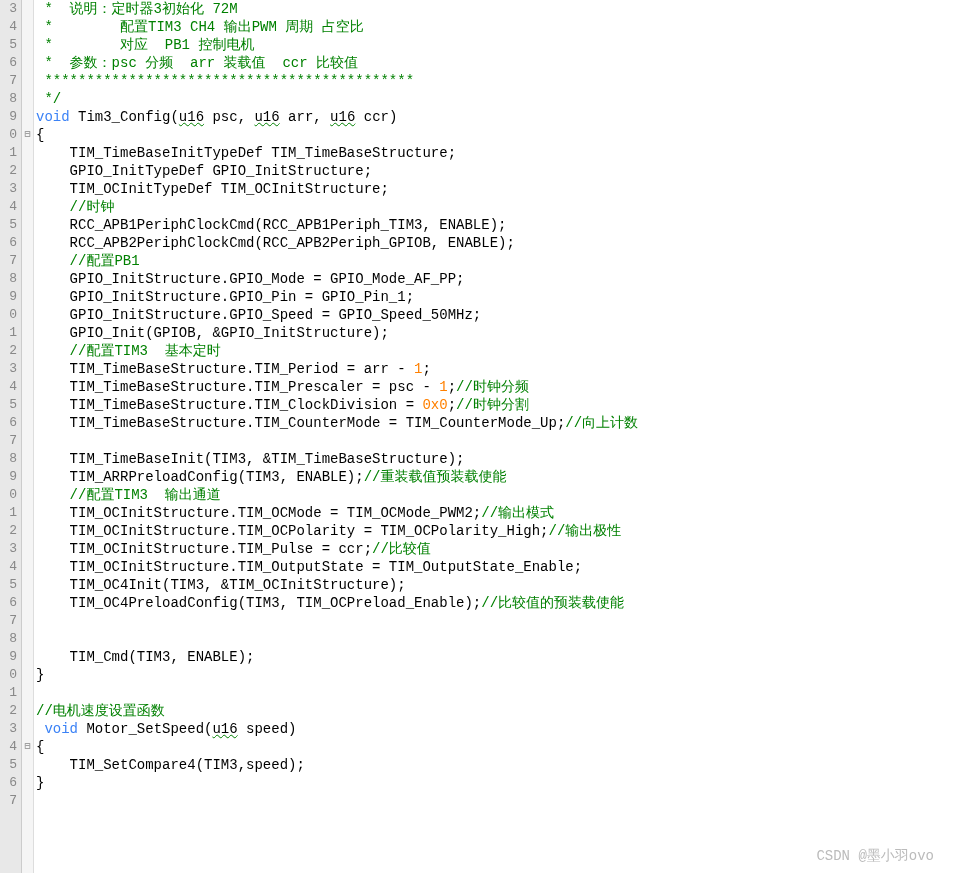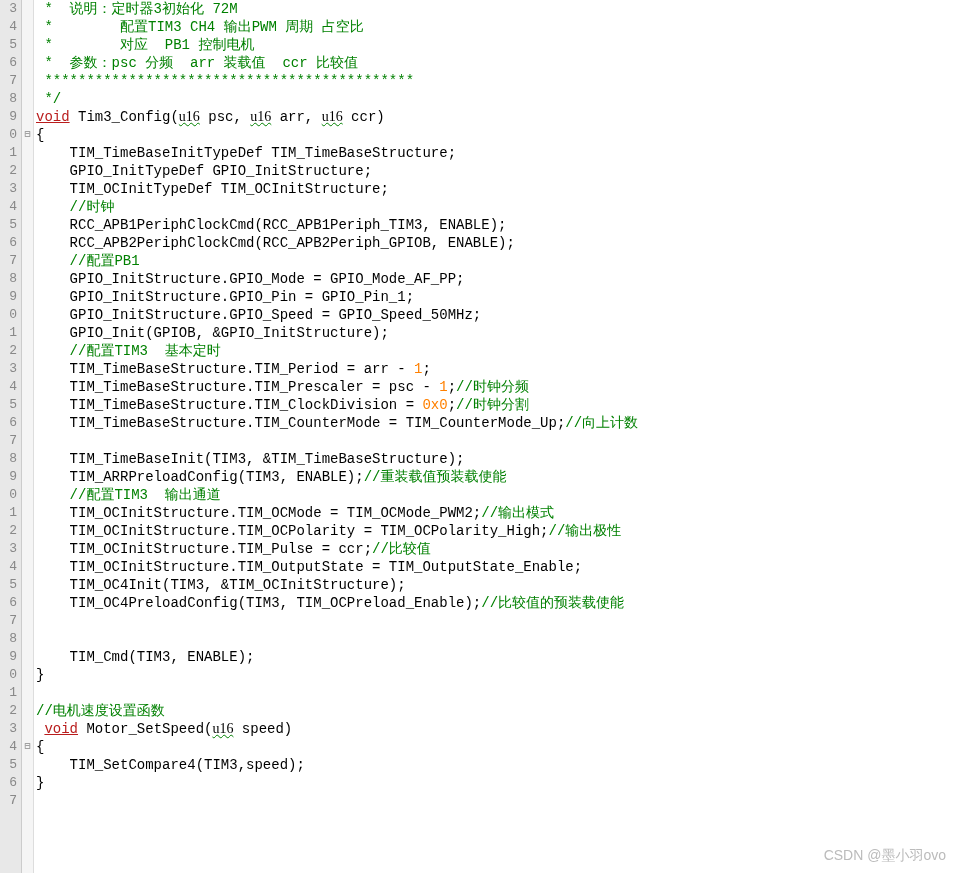--- a/index.html
+++ b/index.html
@@ -36,31 +36,31 @@
   .fold-col .fm { height: 18px; }
   .code {
     flex: 1;
     white-space: pre;
     line-height: 18px;
     padding-left: 2px;
     color: #000;
   }
   .code div { height: 18px; }
   .c-comment { color: #008000; text-align: center; }
-  .c-keyword { color: #b91c1c; text-decoration: underline; }
+  .c-keyword { color: #3b82f6; }
   .c-num { color: #ff8000; }
-  .c-underline { text-decoration: underline wavy #008000; text-decoration-thickness:1px;font-family:Liberation Serif, serif;}
+  .c-underline { text-decoration: underline wavy #008000; text-decoration-thickness:1px;}
   .gutter div { height: 18px; }
   .watermark {
     position: absolute;
     bottom: 8px;
-    right: 16px;
+    right: 28px;
     color: #bbb;
     font-size: 14px;
-    font-family: Liberation Sans, sans-serif;
+    font-family: Liberation Mono, monospace;
   }
 </style>
 </head>
 <body>
 
 <div class="gutter" id="gutter">
     <div>3</div>
     <div>4</div>
     <div>5</div>
     <div>6</div>

